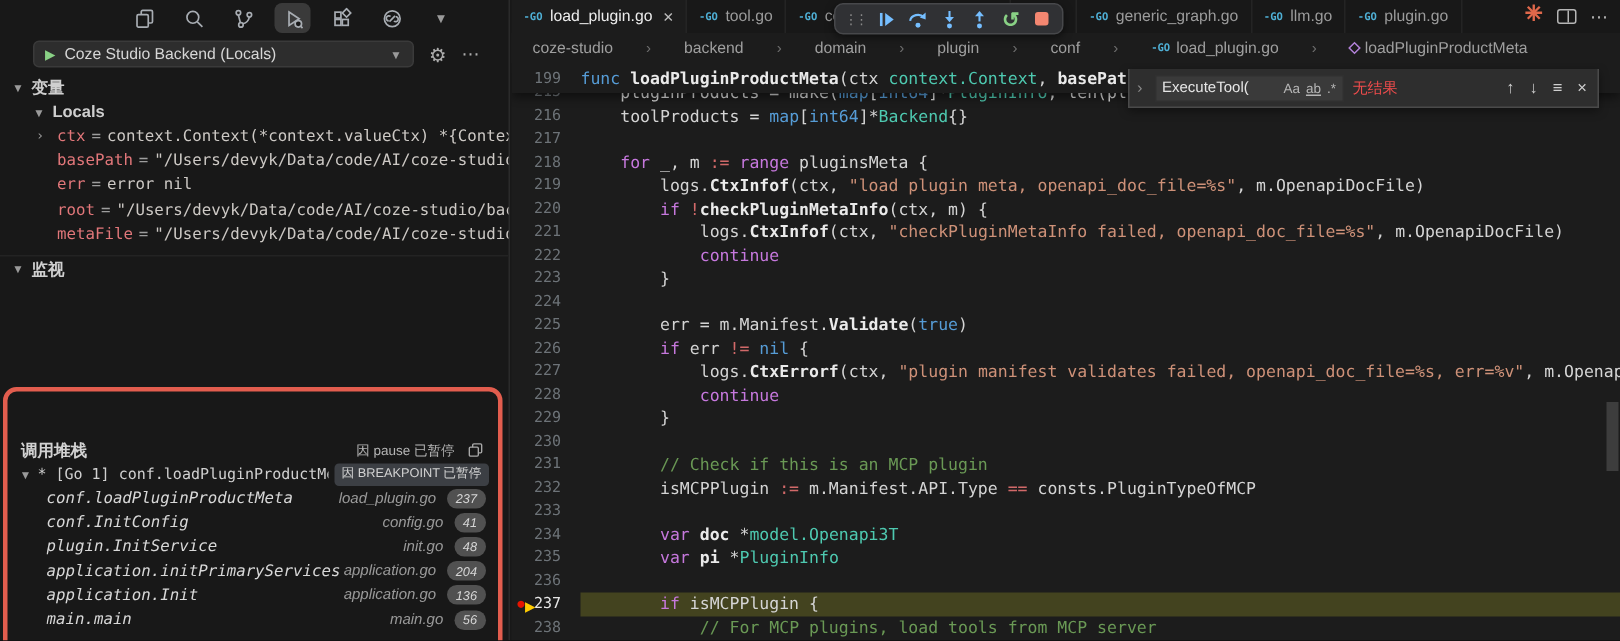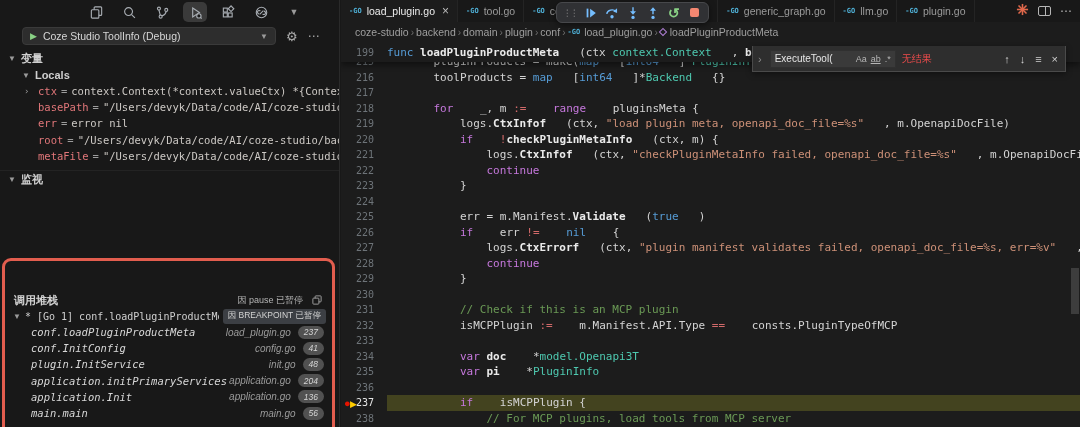--- a/index.html
+++ b/index.html
@@ -60,37 +60,37 @@
   .tabbar { position:absolute; top:0; left:0; right:0; height:22px; background:#181818; display:flex; align-items:stretch; overflow:hidden; }
   .tab { display:flex; align-items:center; gap:5px; padding:0 8px; border-right:1px solid #242424; font-size:10.5px; color:#9b9b9b; white-space:nowrap; overflow:hidden; flex:none; }
   .tab.active { background:#1c1c1c; color:#ececec; }
   .tab .close { font-size:12px; color:#bbbbbb; margin-left:2px; }
   .goic { color:#4fb0d6; font-size:7px; font-weight:bold; font-family:"DejaVu Sans Mono", monospace; letter-spacing:0; }
   .tab-actions { display:flex; align-items:center; gap:9px; padding:0 8px; margin-left:auto; }
   .splitic { width:13px; height:10px; border:1px solid #b6b6b6; border-radius:2px; position:relative; }
   .splitic::after { content:""; position:absolute; left:5.5px; top:0; bottom:0; width:1px; background:#b6b6b6; }
   .dots3 { color:#b6b6b6; font-size:12px; }
 
-  .breadcrumb { position:absolute; top:22px; left:0; right:0; height:20px; display:flex; align-items:center; gap:2px; padding-left:14px; font-size:10.5px; color:#9f9f9f; background:#1c1c1c; white-space:nowrap; overflow:hidden; }
+  .breadcrumb { position:absolute; top:22px; left:0; right:0; height:20px; display:flex; align-items:center; gap:22px; padding-left:14px; font-size:10.5px; color:#9f9f9f; background:#1c1c1c; white-space:nowrap; overflow:hidden; }
   .bc-sep { color:#6e6e6e; font-size:10px; }
   .bc-item { display:flex; align-items:center; gap:4px; }
   .methic { width:6px; height:6px; border:1.4px solid #b180d7; transform:rotate(45deg); }
 
   .code-wrap { position:absolute; top:42px; left:0; right:0; bottom:0; overflow:hidden; }
   .code-lines { position:absolute; top:12px; left:0; right:0; z-index:1; }
   .cl { display:flex; height:15.5px; line-height:15.5px; position:relative; font-size:11px; }
   .cl .ln { width:46px; flex:none; text-align:right; padding-right:13px; color:#6d7378; font-size:10px; font-family:"DejaVu Sans Mono", monospace; }
   .cl .lc { white-space:pre; font-family:"DejaVu Sans Mono", monospace; flex:1; overflow:hidden; }
   .cl.cur .lc { background:#43431f; }
   .cl.cur .ln { color:#e6e6e6; }
   .bpwrap { position:absolute; left:2px; top:0; width:20px; height:15.5px; }
   .bpdot { position:absolute; left:1px; top:1.2px; color:#e51400; font-size:11px; }
   .bparrow { position:absolute; left:7px; top:2.2px; color:#ffcc00; font-size:9px; }
 
-  .tk-p { color:#d4d4d4;padding-left:20px; } .tk-b { color:#eaeaea; font-weight:bold; }
+  .tk-p { color:#d4d4d4; } .tk-b { color:#eaeaea; font-weight:bold; }
   .tk-kw { color:#c678dd; } .tk-kb { color:#569cd6; }
   .tk-ty { color:#4ec9b0; } .tk-str { color:#ce9178; }
   .tk-cmt { color:#6a9955; } .tk-fn { color:#eaeaea; font-weight:bold; }
   .tk-op { color:#d16969; }
 
   .sticky { position:absolute; top:0; left:0; right:0; height:20px; background:#1c1c1c; box-shadow:0 3px 6px rgba(0,0,0,0.45); display:flex; align-items:center; z-index:5; font-size:11px; }
   .sticky .ln { width:46px; flex:none; text-align:right; padding-right:13px; color:#6d7378; font-size:10px; font-family:"DejaVu Sans Mono", monospace; }
   .sticky .lc { white-space:pre; font-family:"DejaVu Sans Mono", monospace; overflow:hidden; }
 
   .find-widget { position:absolute; top:4px; right:14px; width:314px; height:26px; z-index:10; background:#2e2e2e; border:1px solid #4a4a4a; border-top:none; box-shadow:0 2px 6px rgba(0,0,0,0.4); display:flex; align-items:center; padding:0 5px 0 3px; gap:6px; }
@@ -165,21 +165,21 @@
           </svg>
         </div>
         <div class="act-ic">
           <span class="chev-sm">▼</span>
         </div>
       </div>
 
     <div class="config-row">
       <div class="config-select">
         <span class="play">▶</span>
-        <span class="lbl">Coze Studio ToolInfo (Debug)</span>
+        <span class="lbl">Coze Studio Backend (Locals)</span>
         <span class="dd">▼</span>
       </div>
       <span class="cfg-gear">⚙</span>
       <span class="cfg-dots">⋯</span>
     </div>
 
     <div class="sec-h sec-vars">
       <span class="tw">▼</span>
       <span>变量</span>
     </div>

